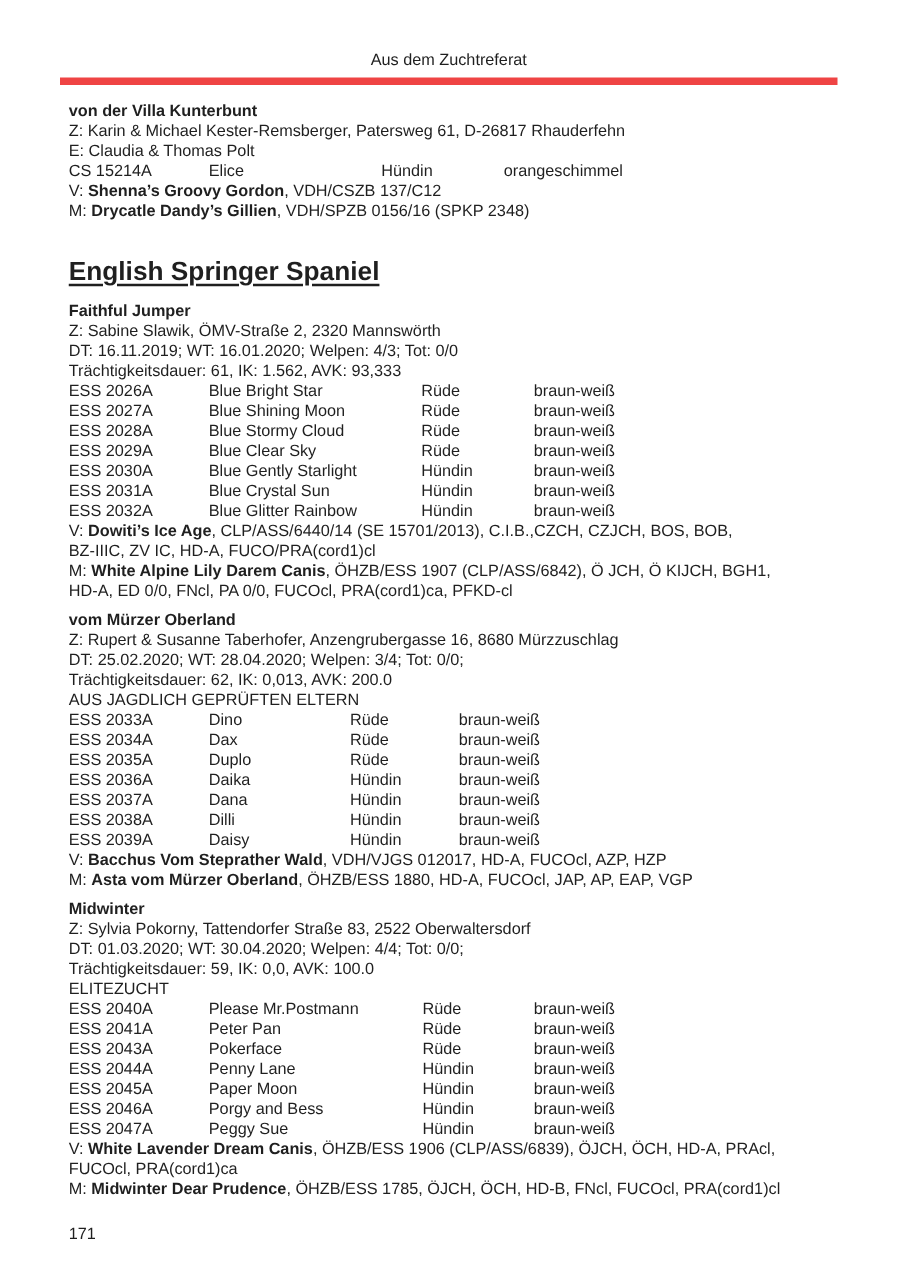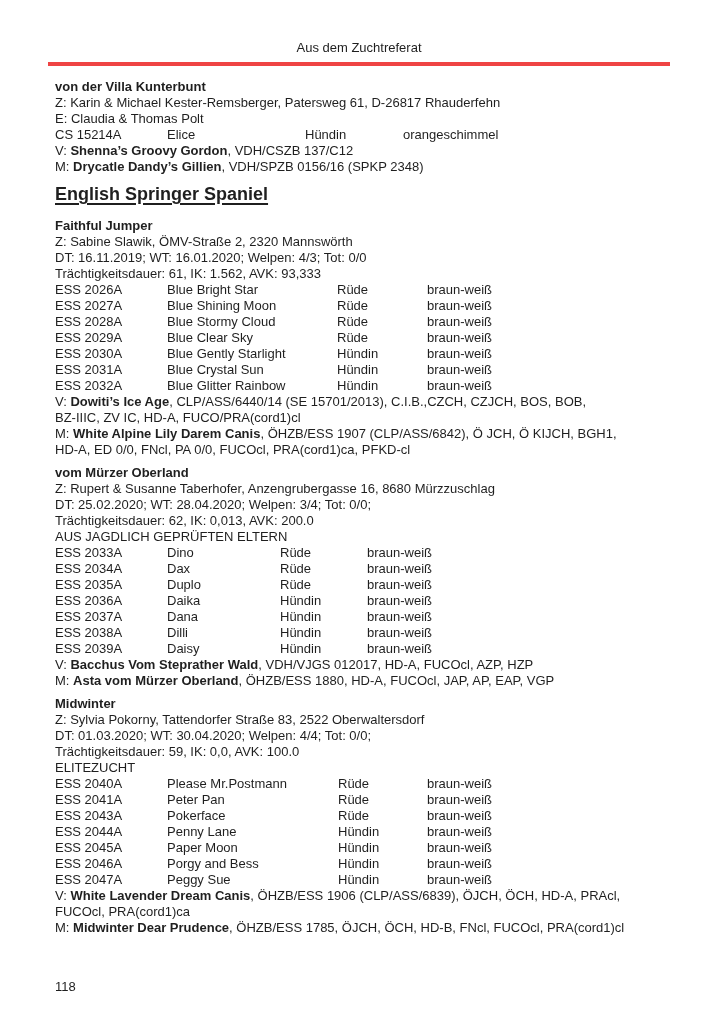--- a/index.html
+++ b/index.html
@@ -13,29 +13,29 @@
     font-family:"Liberation Sans", sans-serif;
     font-size:13px;
     line-height:16px;
     overflow:hidden;
   }
   .header{
     width:622px;
     margin-left:-7px;
     text-align:center;
     padding-bottom:6px;
-    border-bottom:4px solid #ef4444;
+    border-bottom:6px solid #ef4444;
   }
   .kennel{margin-top:16px;}
   .kennel.first{margin-top:13px;}
   .kennel.tight{margin-top:7px;}
   .kennel-title{font-weight:bold;text-underline-offset:2px;}
   .breed-heading{
-    margin:9px 0 13px 0;
-    font-size:18px;
+    margin:30px 0 13px 0;
+    font-size:21px;
     line-height:21px;
     font-weight:bold;
     text-decoration:underline;
     text-decoration-thickness:2px;
     text-underline-offset:3px;
   }
   .ln{white-space:nowrap;}
   .row{display:flex;}
   .row span{display:block;white-space:nowrap;}
   .c1{width:112px;}
@@ -223,15 +223,15 @@
       <span class="c1">ESS 2047A</span>
       <span class="c2">Peggy Sue</span>
       <span class="c3">Hündin</span>
       <span class="c4">braun-weiß</span>
     </div>
     <div class="ln"><span>V: </span><span class="b">White Lavender Dream Canis</span><span>, ÖHZB/ESS 1906 (CLP/ASS/6839), ÖJCH, ÖCH, HD-A, PRAcl,</span></div>
     <div class="ln">FUCOcl, PRA(cord1)ca</div>
     <div class="ln"><span>M: </span><span class="b">Midwinter Dear Prudence</span><span>, ÖHZB/ESS 1785, ÖJCH, ÖCH, HD-B, FNcl, FUCOcl, PRA(cord1)cl</span></div>
   </div>
 
-  <div class="footer">118</div>
+  <div class="footer">171</div>
 
 </div>
 
 </body></html>

